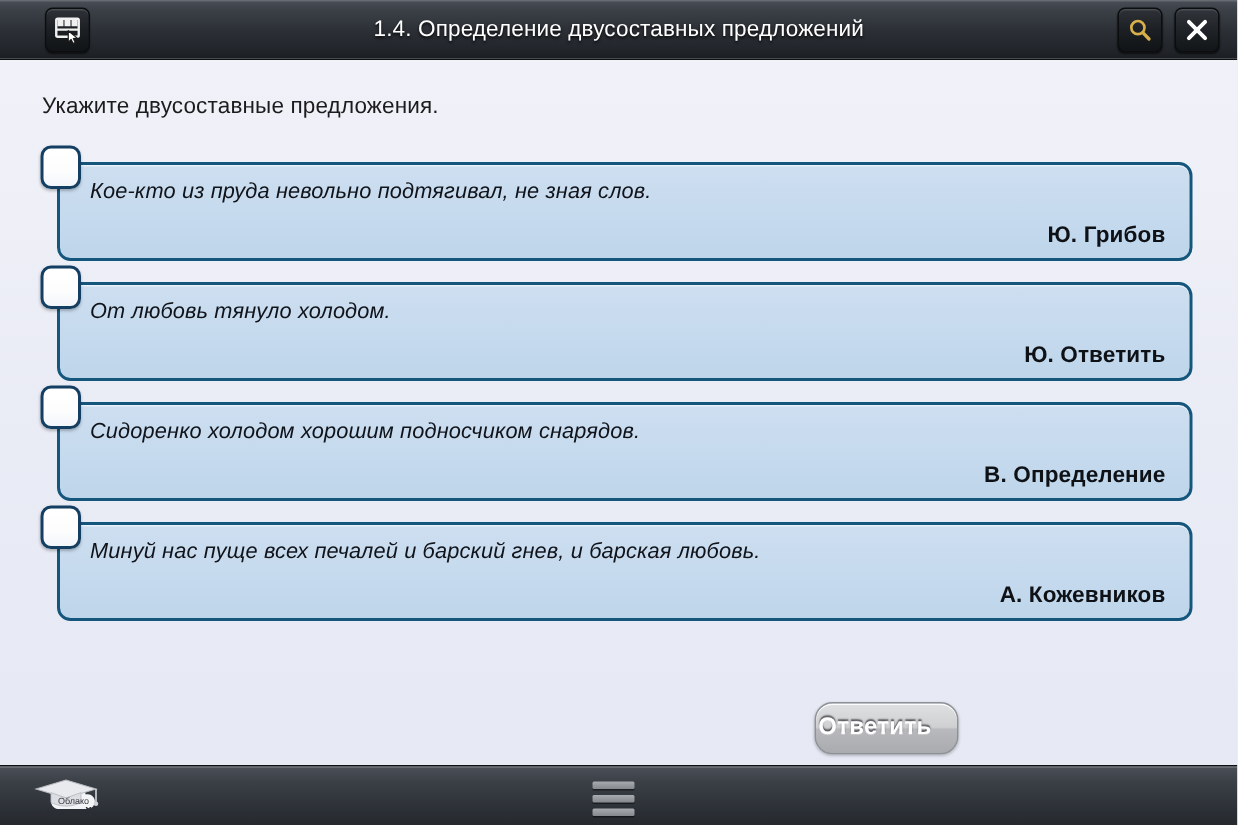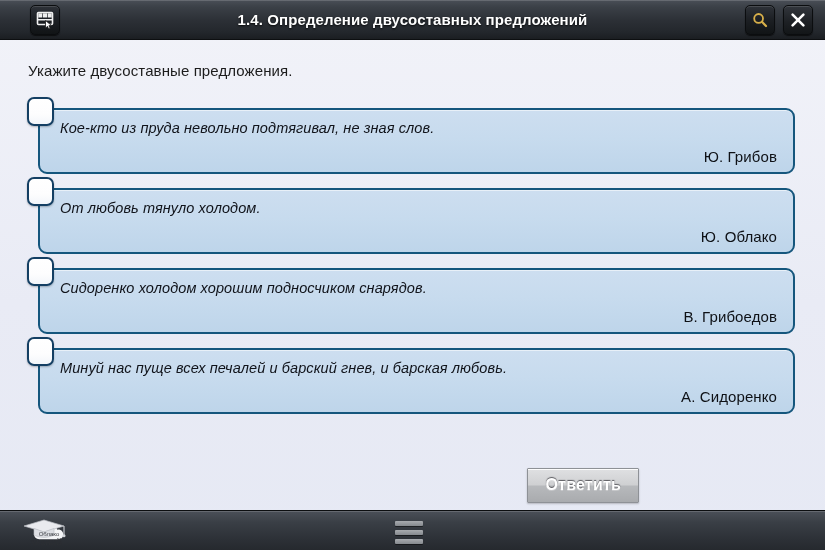--- a/index.html
+++ b/index.html
@@ -47,21 +47,21 @@
   }
 
   .title-text {
     position: absolute;
     left: 90px; right: 90px; top: 0;
     height: 40px;
     line-height: 40px;
     text-align: center;
     color: #ffffff;
     font-size: 15px;
-    font-weight: bold;
+    font-weight: normal;
     letter-spacing: 0.1px;
     text-shadow: 0 1px 2px rgba(0,0,0,0.85);
     white-space: nowrap;
     overflow: hidden;
   }
 
   .tb-btn {
     position: absolute;
     top: 5px;
     width: 30px;
@@ -144,33 +144,33 @@
     color: #10131a;
     letter-spacing: 0.1px;
     white-space: nowrap;
   }
 
   .opt-author {
     position: absolute;
     right: 16px;
     bottom: 7px;
     font-size: 15px;
-    font-weight: normal;
+    font-weight: bold;
     color: #0e1116;
     letter-spacing: 0.1px;
     white-space: nowrap;
   }
 
   
   .answer-btn {
     position: absolute;
     right: 30px;
     top: 428px;
-    padding: 7px 17px 8px 17px;
-    border-radius: 1px;
+    padding: 7px 17px 8px 1px;
+    border-radius: 12px;
     border: 1px solid #8e9196;
     background: linear-gradient(180deg, #dfe0e2 0%, #cfd0d2 48%, #b7b9bc 52%, #a9abae 100%);
     box-shadow: inset 0 1px 0 rgba(255,255,255,0.9), 0 1px 2px rgba(0,0,0,0.22);
     color: #ffffff;
     font-size: 16px;
     font-weight: bold;
     text-shadow: 0 -1px 1px rgba(80,80,85,0.95), 0 1px 0 rgba(255,255,255,0.25);
     cursor: pointer;
     letter-spacing: 0.2px;
   }
@@ -277,33 +277,33 @@
 
       <div class="option">
         <div class="checkbox"></div>
         <div class="opt-sentence">Кое-кто из пруда невольно подтягивал, не зная слов.</div>
         <div class="opt-author">Ю. Грибов</div>
       </div>
 
       <div class="option">
         <div class="checkbox"></div>
         <div class="opt-sentence">От любовь тянуло холодом.</div>
-        <div class="opt-author">Ю. Облако</div>
+        <div class="opt-author">Ю. Ответить</div>
       </div>
 
       <div class="option">
         <div class="checkbox"></div>
         <div class="opt-sentence">Сидоренко холодом хорошим подносчиком снарядов.</div>
-        <div class="opt-author">В. Грибоедов</div>
+        <div class="opt-author">В. Определение</div>
       </div>
 
       <div class="option">
         <div class="checkbox"></div>
         <div class="opt-sentence">Минуй нас пуще всех печалей и барский гнев, и барская любовь.</div>
-        <div class="opt-author">А. Сидоренко</div>
+        <div class="opt-author">А. Кожевников</div>
       </div>
 
     </div>
 
     <button class="answer-btn">Ответить</button>
   </div>
 
   <div class="bottombar">
 
     <div class="logo">

